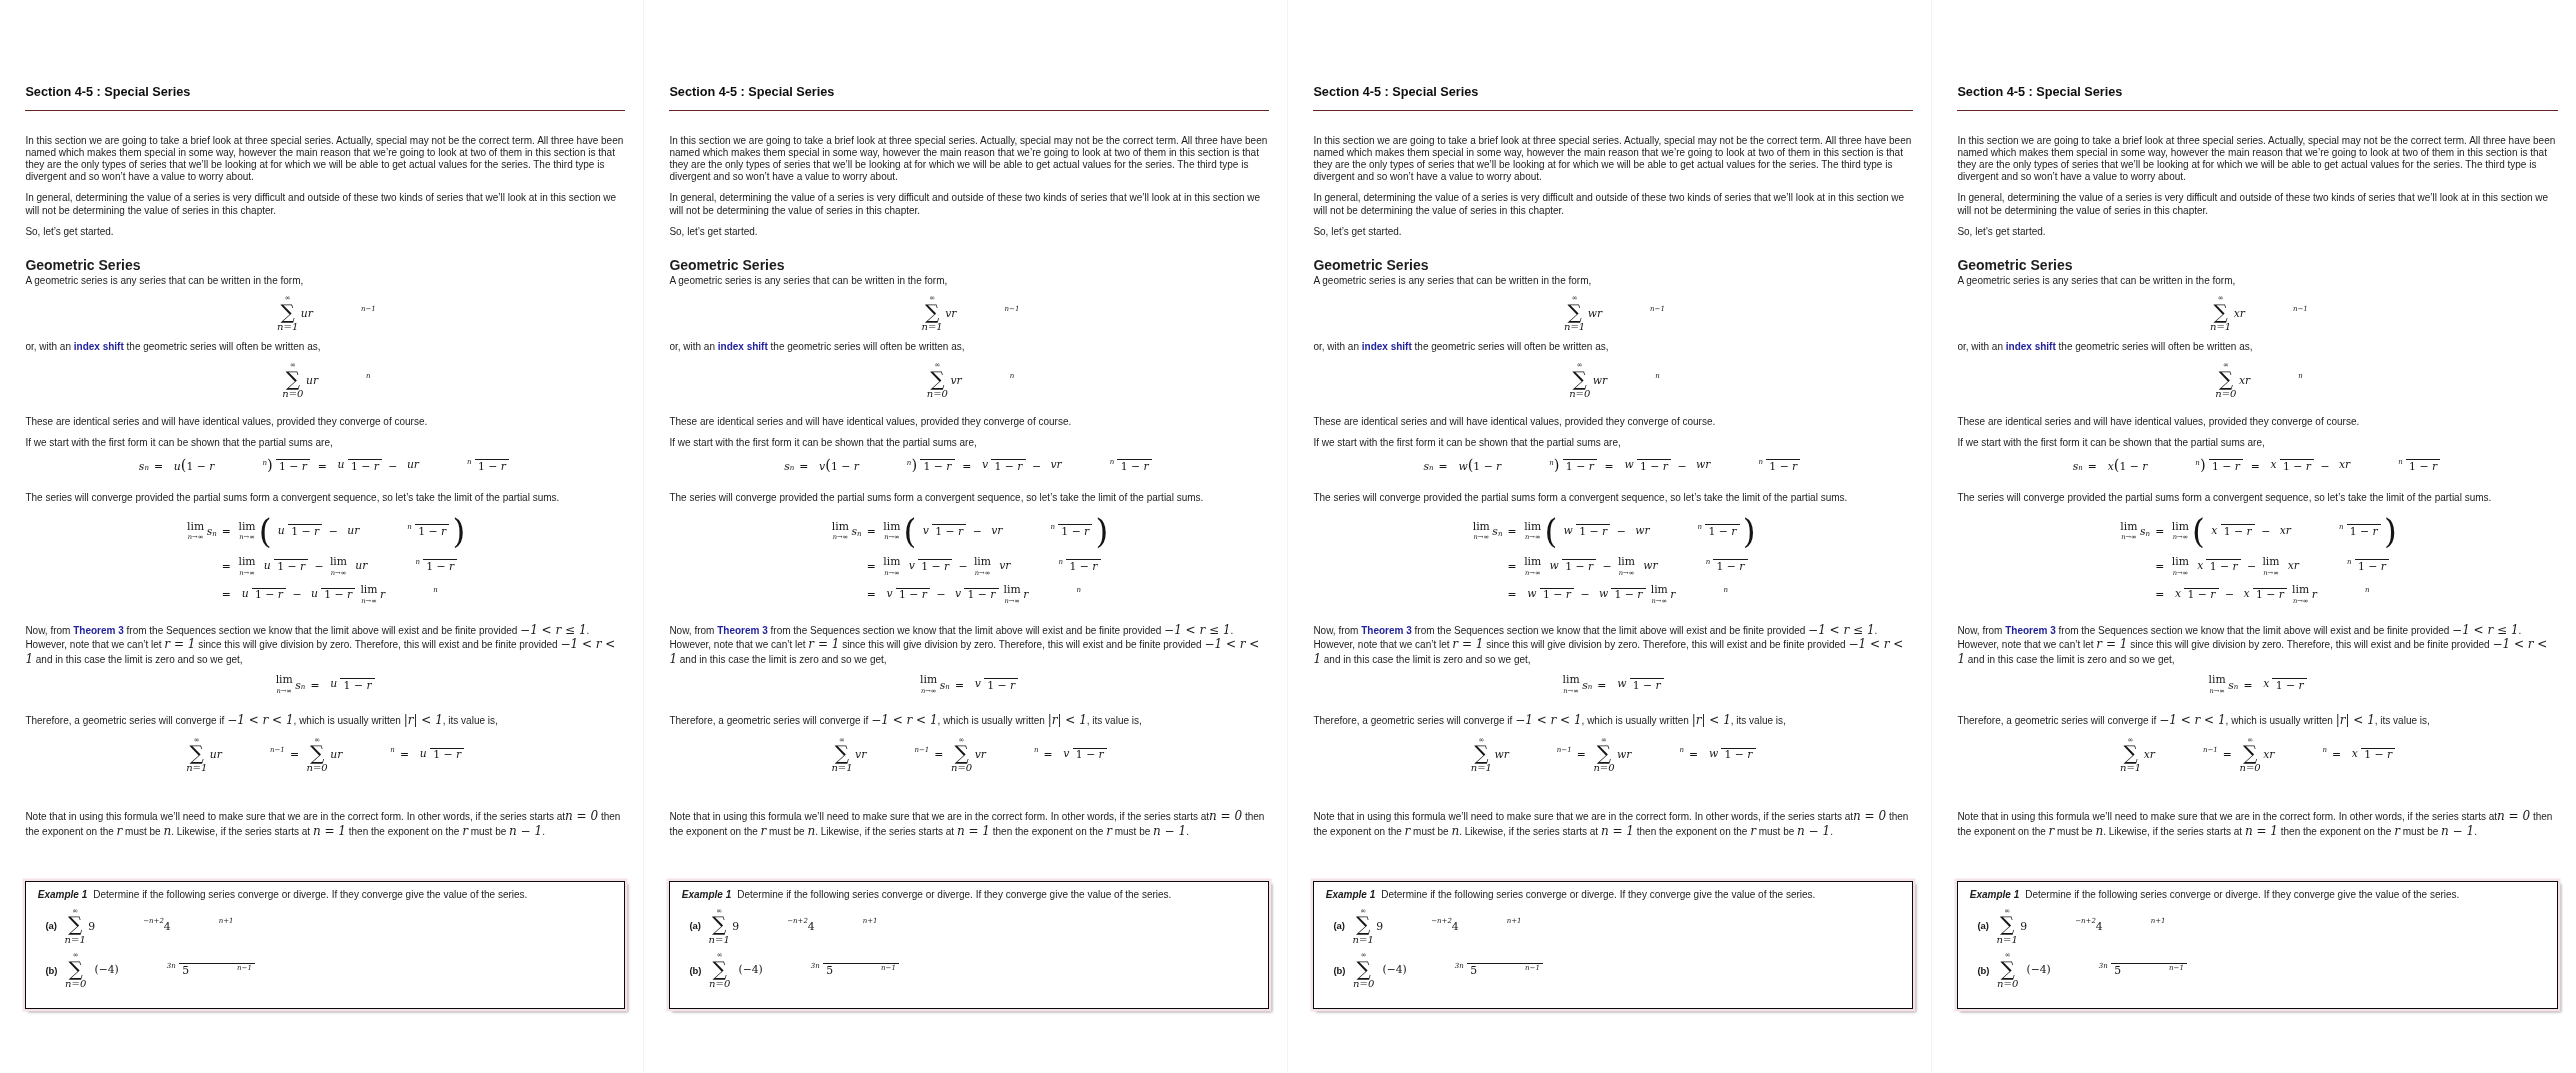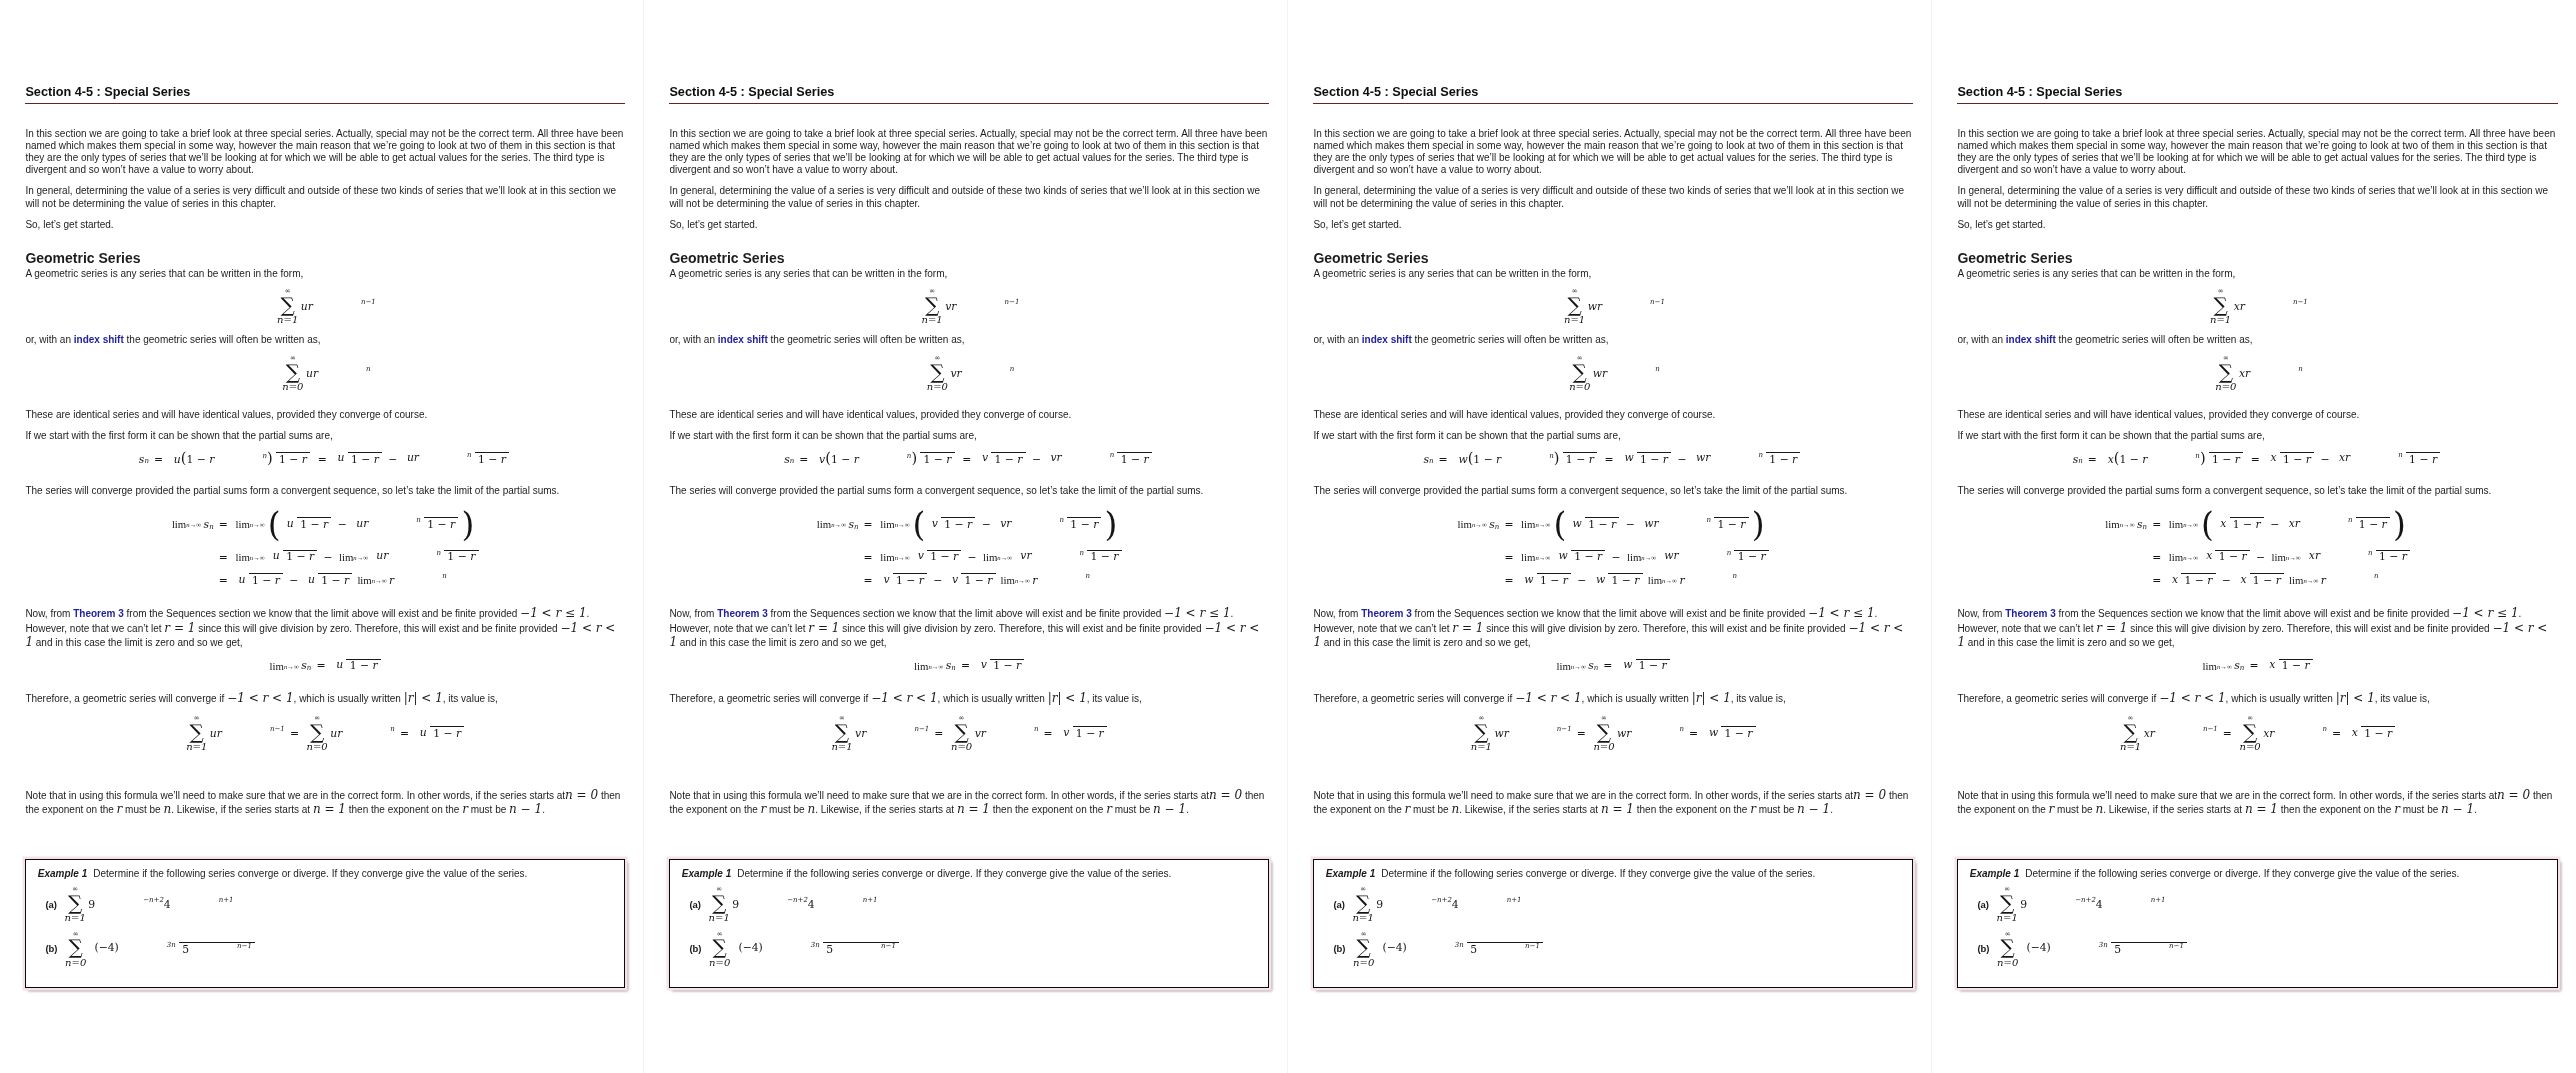--- a/index.html
+++ b/index.html
@@ -9,21 +9,21 @@
     width:644px; height:1074px; box-sizing:border-box;
     padding:85px 18px 0 25.4px;
     font-family:"Liberation Sans", sans-serif;
     font-size:10px; line-height:1.22; color:#1c1c1c;
     border-right:0.6px solid #f6f2f4; overflow:hidden;
   }
   .col:last-child { border-right:none; }
 
   .sec-title {
     font-size:12.7px; line-height:1.15; font-weight:bold; color:#0e0e0e;
-    margin:0 0 9px 0; padding-bottom:3px; border-bottom:1.3px solid #642424;
+    margin:0 0 9px 0; padding-bottom:10px; border-bottom:1.3px solid #642424;
   }
   p { margin:9px 0; }
   .para-lead { margin-top:24px; }
   .sub-heading { font-size:14px; font-weight:bold; margin:19px 0 1.3px 0; }
   .tight { margin:1.3px 0 5.1px 0; }
   .gap-lg { margin-top:16.5px; }
   .gap-xl { margin-top:18px; }
   .note-para { margin-top:36px; }
   .doclink { color:#22229e; font-weight:bold; text-decoration:none; cursor:pointer; }
   .imath { font-family:"DejaVu Serif", serif; font-style:italic; font-size:12px; }
@@ -43,21 +43,21 @@
 
   .sum { display:inline-flex; flex-direction:column; align-items:center; line-height:1; margin:0 2.5px; }
   .sum .top { font-size:7px; font-style:normal; margin-bottom:0.6px; }
   .sum .sig { font-size:20px; line-height:0.9; font-style:normal; }
   .sum .bot { font-size:10px; font-style:italic; margin-top:1.3px; }
 
   .frac { display:inline-flex; flex-direction:row; align-items:center; margin:0 2.5px; line-height:1.2; }
   .frac .num { padding:0 3.2px 0.6px; }
   .frac .den { border-top:0.9px solid #1a1a1a; padding:0.6px 3.2px 0; }
 
-  .lim { display:inline-flex; flex-direction:row; align-items:center; line-height:1; margin:0 2.5px;font-family:Liberation Serif, serif; }
+  .lim { display:inline-flex; flex-direction:column; align-items:center; line-height:1; margin:0 2.5px; }
   .lim .l1 { font-style:normal; font-size:10.8px; }
   .lim .l2 { font-size:6.7px; font-style:italic; margin-top:1.9px; }
 
   .bigp { font-size:33px; line-height:1; font-style:normal; margin:0 0.6px; }
   .pmd  { font-size:135%; line-height:1; font-style:normal; }
 
   .eqgrid {
     display:grid; grid-template-columns:auto auto; row-gap:9px;
     width:max-content; margin:10.2px auto; align-items:center;
     font-family:"DejaVu Serif", serif; font-size:10.8px; color:#151515;

